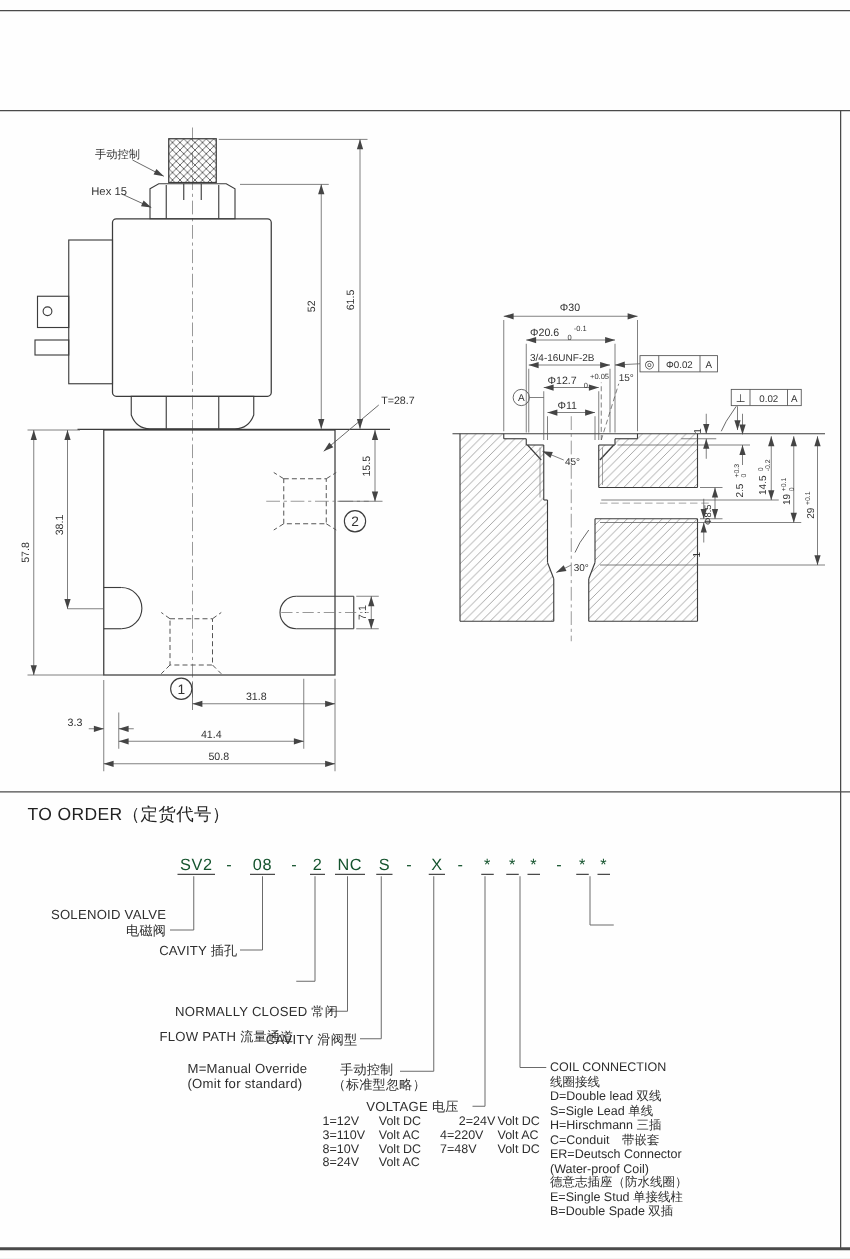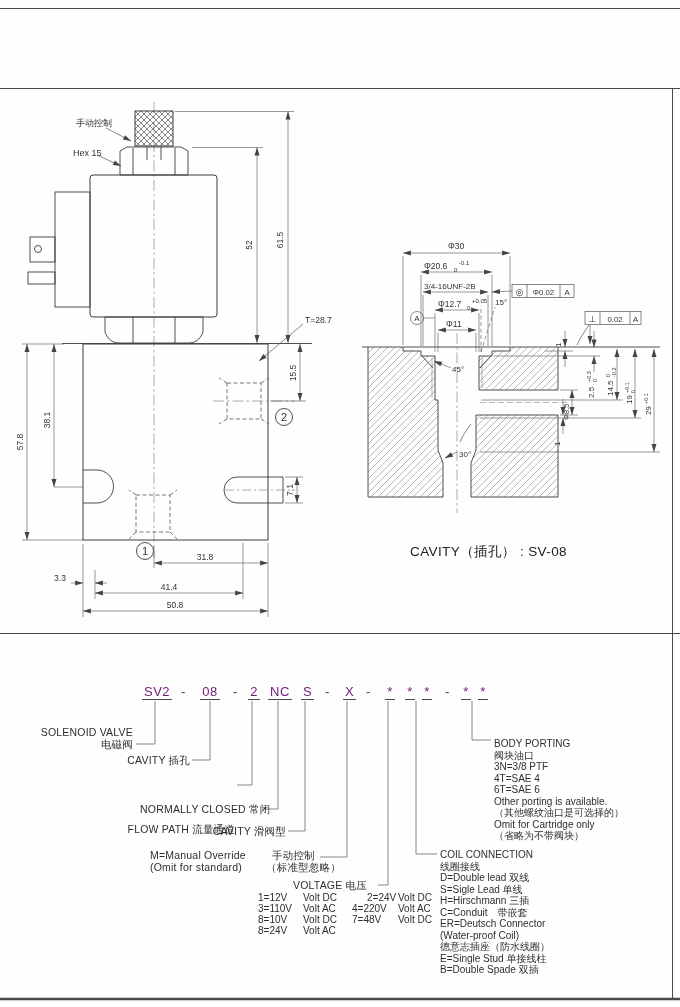--- a/index.html
+++ b/index.html
@@ -2,21 +2,21 @@
 <html><head>
 <meta charset="utf-8">
 <style>
   html,body{margin:0;padding:0;background:#e8e8e8;font-family:"Liberation Sans",sans-serif;}
   #page{position:relative;width:680px;height:1007px;background:#fefefe;overflow:hidden;color:#333;}
   #art{position:absolute;left:0;top:0;width:680px;height:1007px;}
   svg text{font-family:"Liberation Sans",sans-serif;fill:#333;}
   .abs{position:absolute;white-space:nowrap;}
   .lbl{font-size:10.5px;color:#2e2e2e;letter-spacing:.2px;}
   .ralign{text-align:right;}
-  .code-seg{position:absolute;top:684px;font-size:13px;color:#701a75;letter-spacing:.5px;padding:0 2px;text-align:center;}
+  .code-seg{position:absolute;top:684px;font-size:13px;color:#14532d;letter-spacing:.5px;padding:0 2px;text-align:center;}
   .code-seg.u{border-bottom:1px solid #4a4a4a;}
   .vcell{position:absolute;font-size:10px;color:#2e2e2e;}
   .blockcol div{font-size:10px;line-height:11.5px;color:#2e2e2e;}
   #to-order-title{font-size:14px;color:#222;letter-spacing:.3px;}
   #cavity-caption{font-size:13.5px;color:#222;letter-spacing:.4px;}
 </style>
 </head>
 <body>
 
 <div id="page">
@@ -311,22 +311,22 @@
     <path d="M252,701 V785 H237"></path>
     <path d="M278,701 V809 H262"></path>
     <path d="M305,701 V831 H288"></path>
     <path d="M347,701 V857 H320"></path>
     <path d="M388,701 V885 H378"></path>
     <path d="M416,701 V854 H437"></path>
     <path d="M472,701 V740 H491"></path>
   </g>
 </svg>
 
-  <div id="cavity-caption" class="abs" style="left:410px;top:543px;">CAVITY（插孔） : SV-08</div>
-
+
+  <div id="to-order-title" class="abs" style="left:22px;top:643px;">TO ORDER（定货代号）</div>
 
   <span class="code-seg u" style="left:142px;min-width:26px;">SV2</span>
   <span class="code-seg" style="left:179px;">-</span>
   <span class="code-seg u" style="left:200px;min-width:16px;">08</span>
   <span class="code-seg" style="left:231px;">-</span>
   <span class="code-seg u" style="left:248px;min-width:8px;">2</span>
   <span class="code-seg u" style="left:268px;min-width:18px;">NC</span>
   <span class="code-seg u" style="left:301px;min-width:8px;">S</span>
   <span class="code-seg" style="left:323px;">-</span>
   <span class="code-seg u" style="left:343px;min-width:8px;">X</span>
@@ -372,25 +372,14 @@
     <div>S=Sigle Lead 单线</div>
     <div>H=Hirschmann 三插</div>
     <div>C=Conduit　带嵌套</div>
     <div>ER=Deutsch Connector</div>
     <div>(Water-proof Coil)</div>
     <div>德意志插座（防水线圈）</div>
     <div>E=Single Stud 单接线柱</div>
     <div>B=Double Spade 双插</div>
   </div>
 
-  <div class="abs blockcol" style="left:494px;top:738px;">
-    <div>BODY PORTING</div>
-    <div>阀块油口</div>
-    <div>3N=3/8 PTF</div>
-    <div>4T=SAE 4</div>
-    <div>6T=SAE 6</div>
-    <div>Other porting is available.</div>
-    <div>（其他螺纹油口是可选择的）</div>
-    <div>Omit for Cartridge only</div>
-    <div>（省略为不带阀块）</div>
-  </div>
 
 </div>
 
 </body></html>

